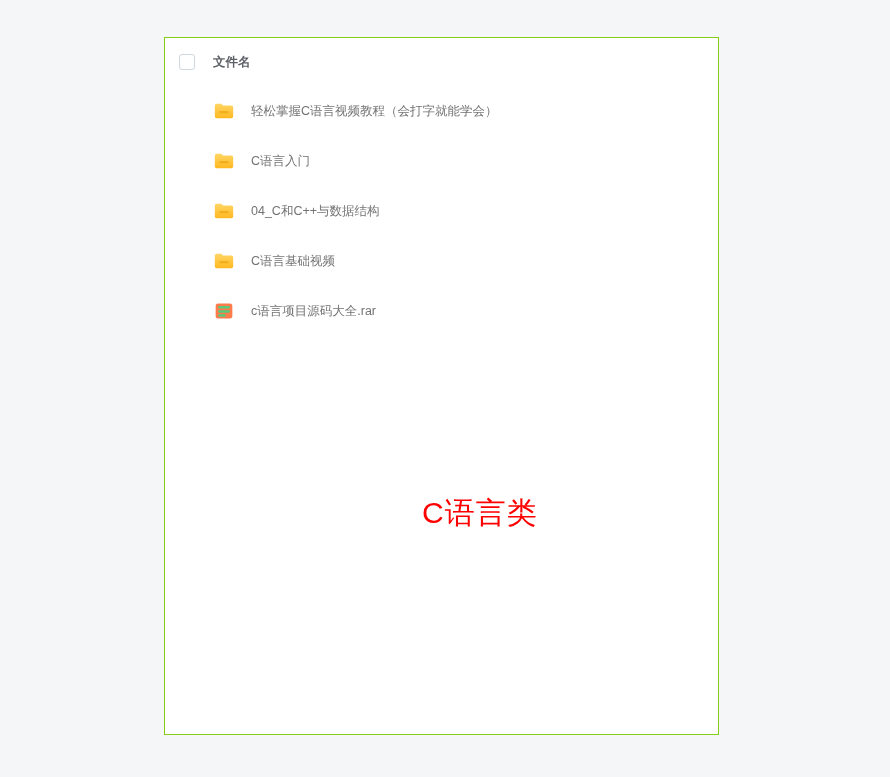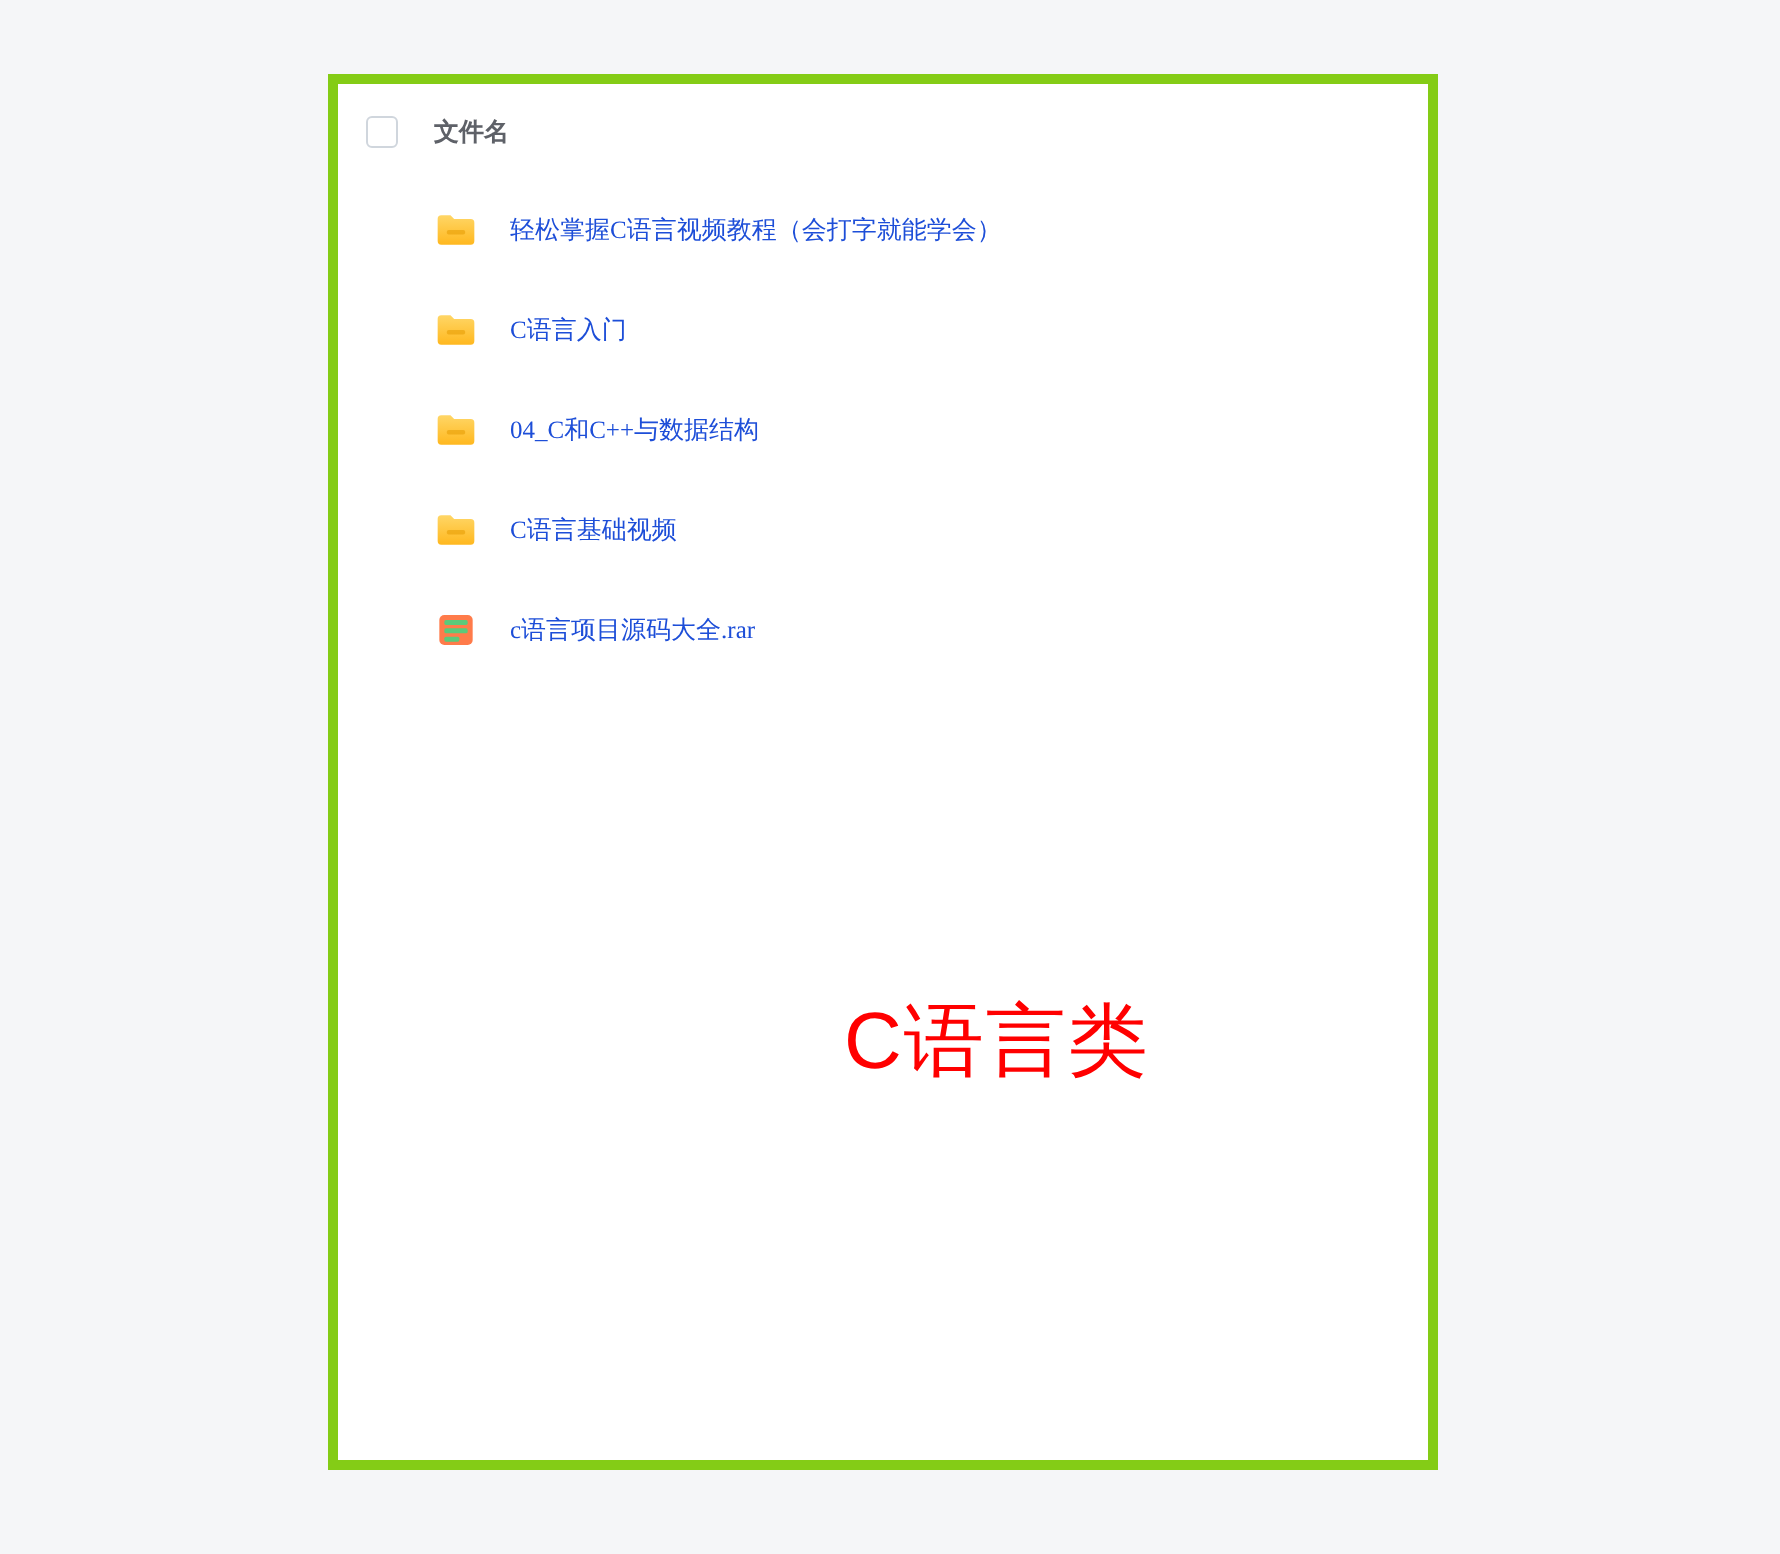--- a/index.html
+++ b/index.html
@@ -15,22 +15,21 @@
       position: relative;
       overflow: hidden;
     }
     .panel {
       position: absolute;
       left: 164px;
       top: 37px;
       width: 555px;
       height: 698px;
       background: #ffffff;
-      border: 5px solid #84cc16;
-      font-family: Liberation Serif, serif;
+      border: 1px solid #84cc16;
     }
     .header-row {
       display: flex;
       align-items: center;
       height: 48px;
       padding: 0 14px;
     }
     .checkbox {
       width: 16px;
       height: 16px;
@@ -63,27 +62,27 @@
     .folder-icon svg {
       width: 22px;
       height: 22px;
     }
     .archive-icon svg {
       width: 20px;
       height: 20px;
     }
     .file-name {
       font-size: 12.5px;
-      color: #1d4ed8;
+      color: #737373;
     }
     .overlay-label {
       position: absolute;
       left: 422px;
       top: 493px;
-      font-size: 40px;
+      font-size: 30px;
       color: #ff0000;
       font-weight: 400;
       letter-spacing: 1px;
     }
   </style>
 </head>
 <body>
 
 <div class="panel">
   <div class="header-row">

